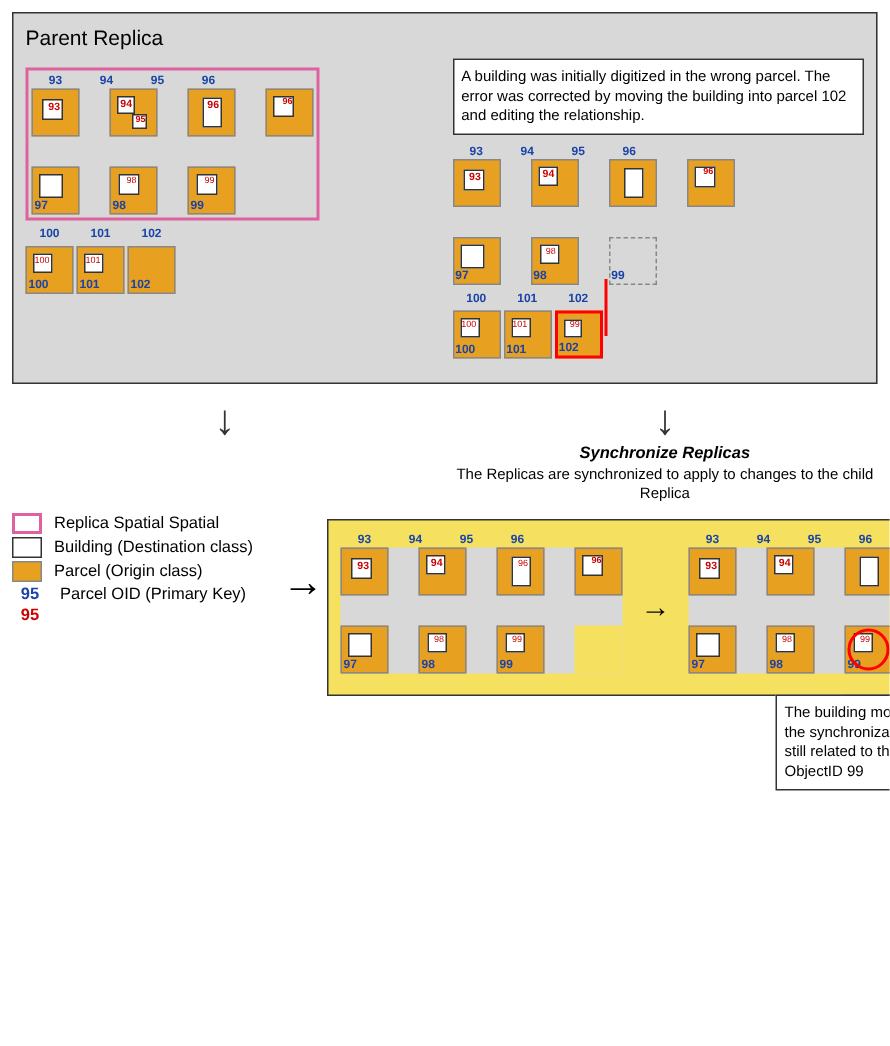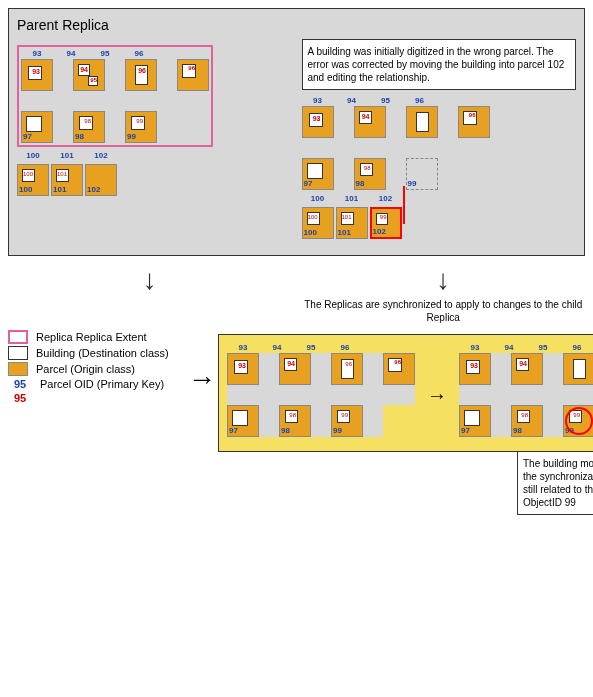--- a/index.html
+++ b/index.html
@@ -413,30 +413,31 @@
       </div>
     </div>
   </div>
 
   <div class="arrows-row">
     <div class="arrow-box">
       <div style="font-size:28px;color:#333;">↓</div>
     </div>
     <div class="arrow-box">
       <div style="font-size:28px;color:#333;">↓</div>
+      <div class="arrow-label">Synchronize Replicas</div>
       <div class="arrow-desc">The Replicas are synchronized to apply to changes to the child Replica</div>
     </div>
   </div>
 
   <div class="bottom-area">
 
     <div class="legend-col">
       <div class="legend-item">
         <div class="legend-box legend-pink"></div>
-        <span>Replica Replica Extent</span>
+        <span>Replica Spatial Spatial</span>
       </div>
       <div class="legend-item">
         <div class="legend-box legend-white"></div>
         <span>Building (Destination class)</span>
       </div>
       <div class="legend-item">
         <div class="legend-box legend-orange"></div>
         <span>Parcel (Origin class)</span>
       </div>
       <div class="legend-item">

